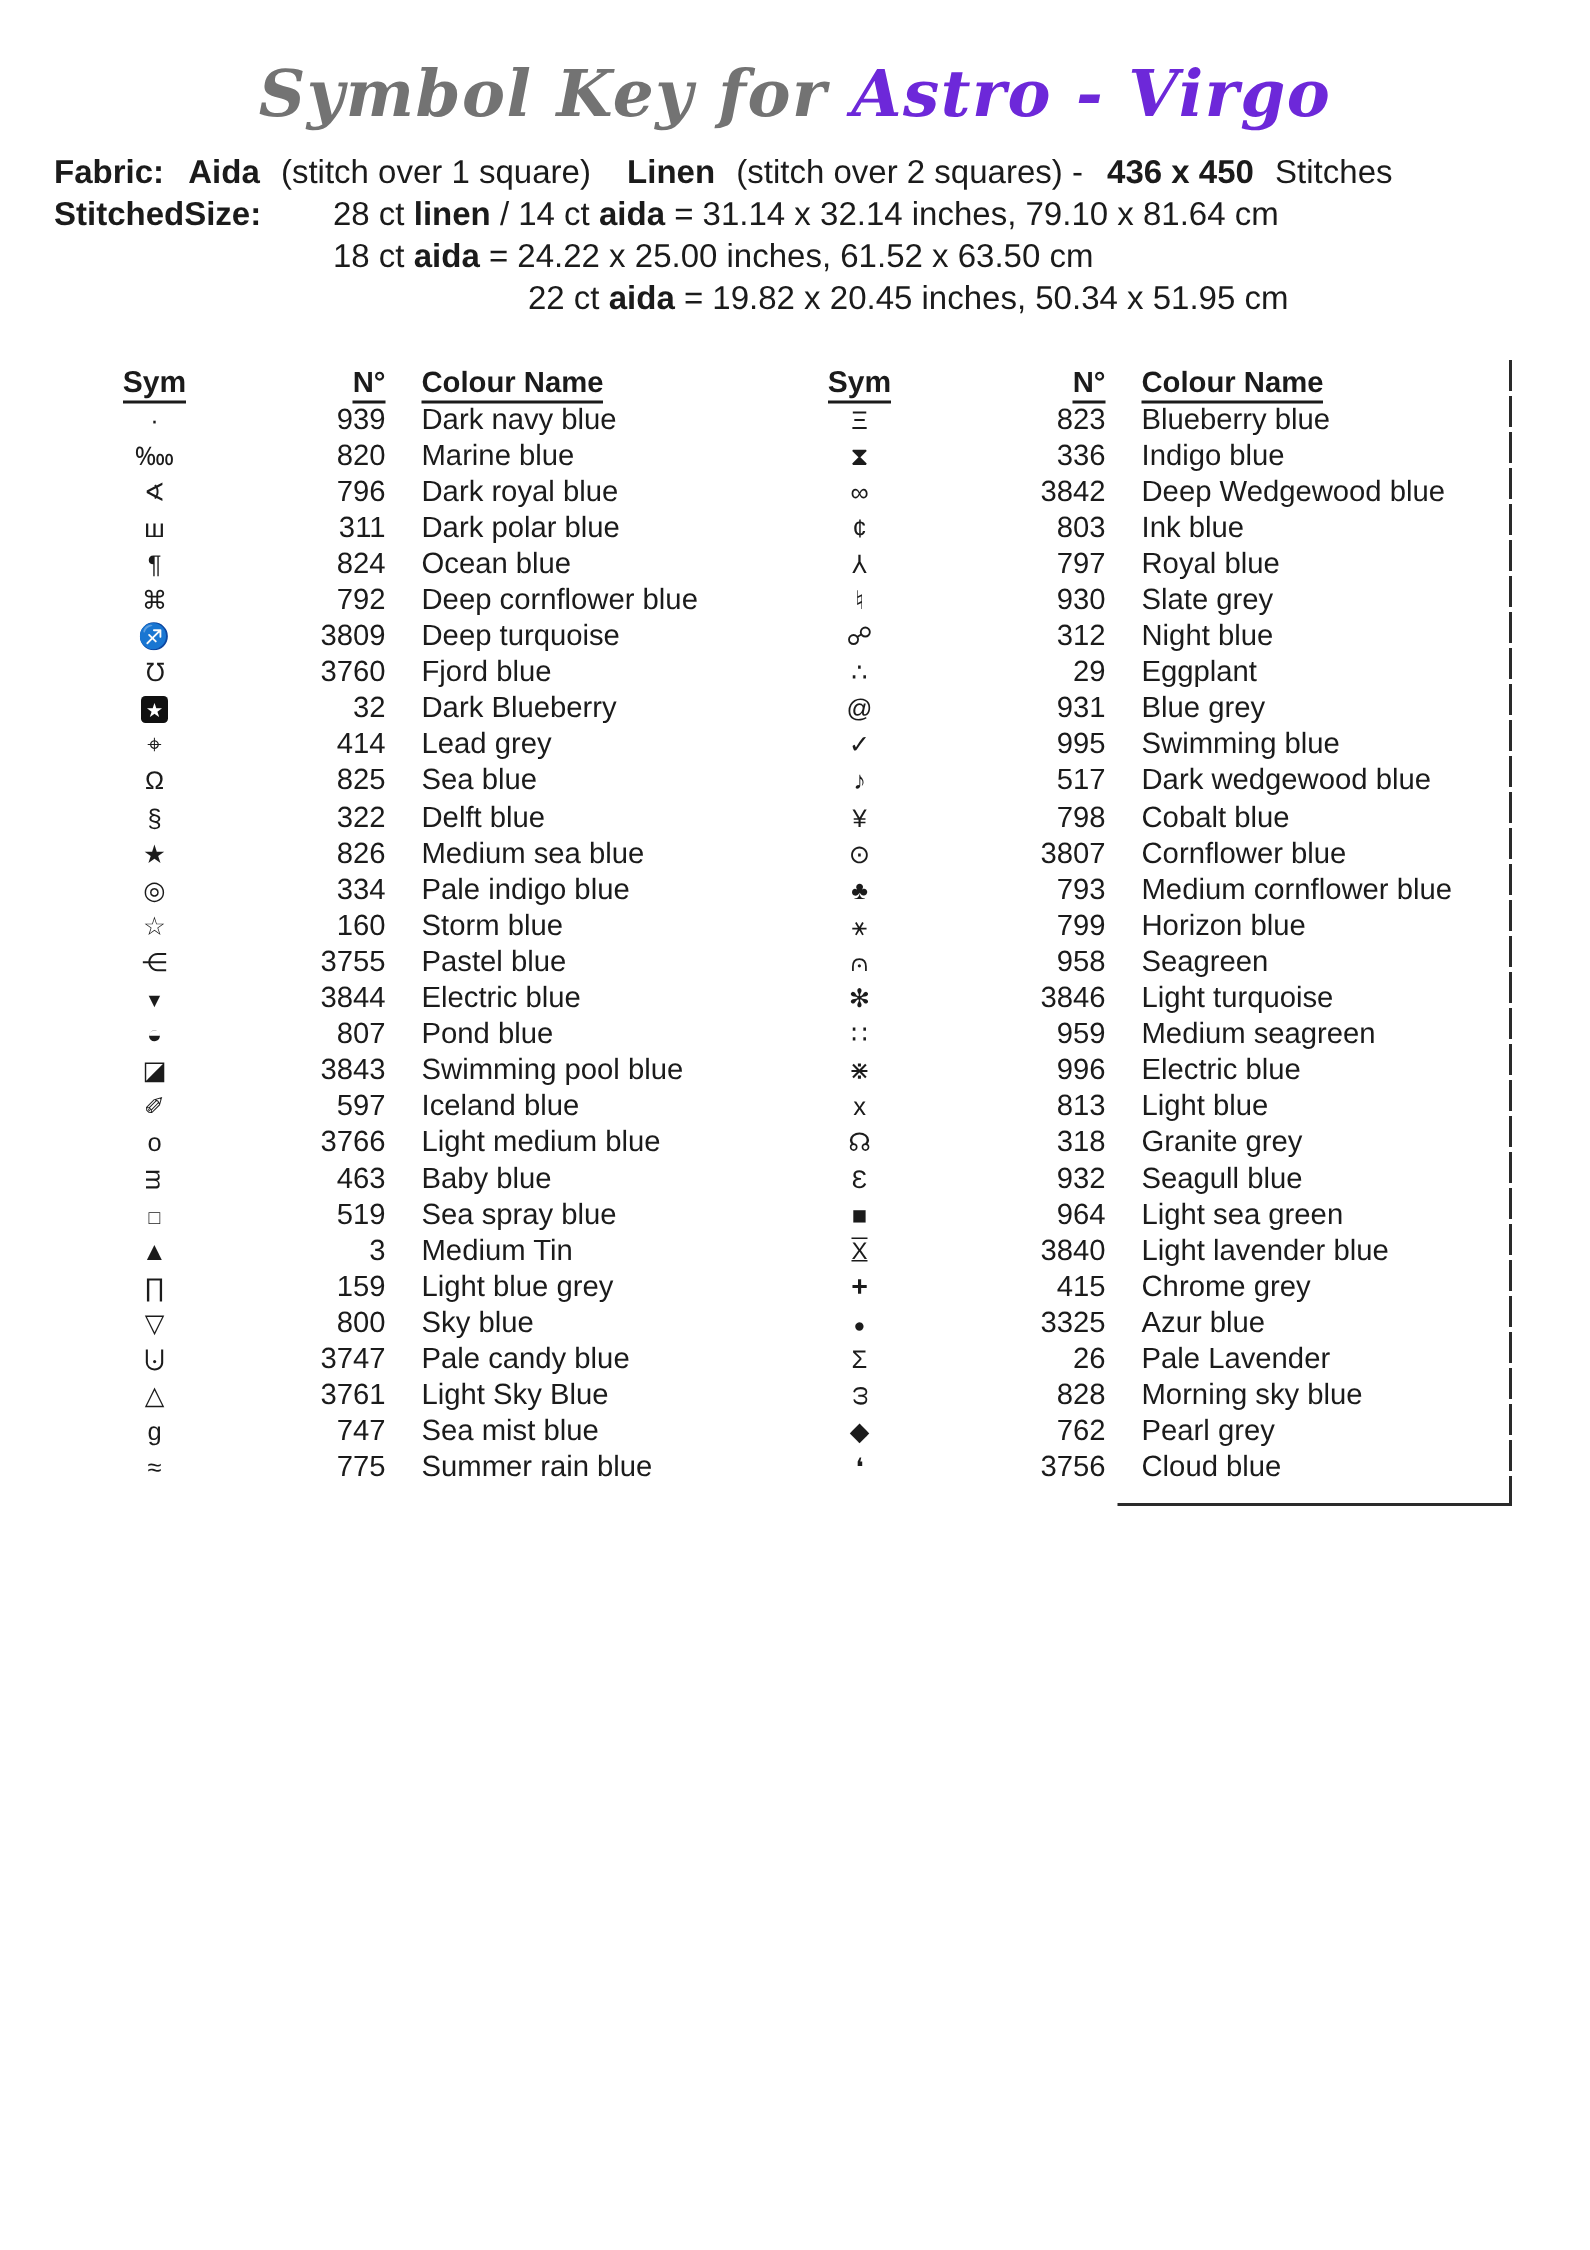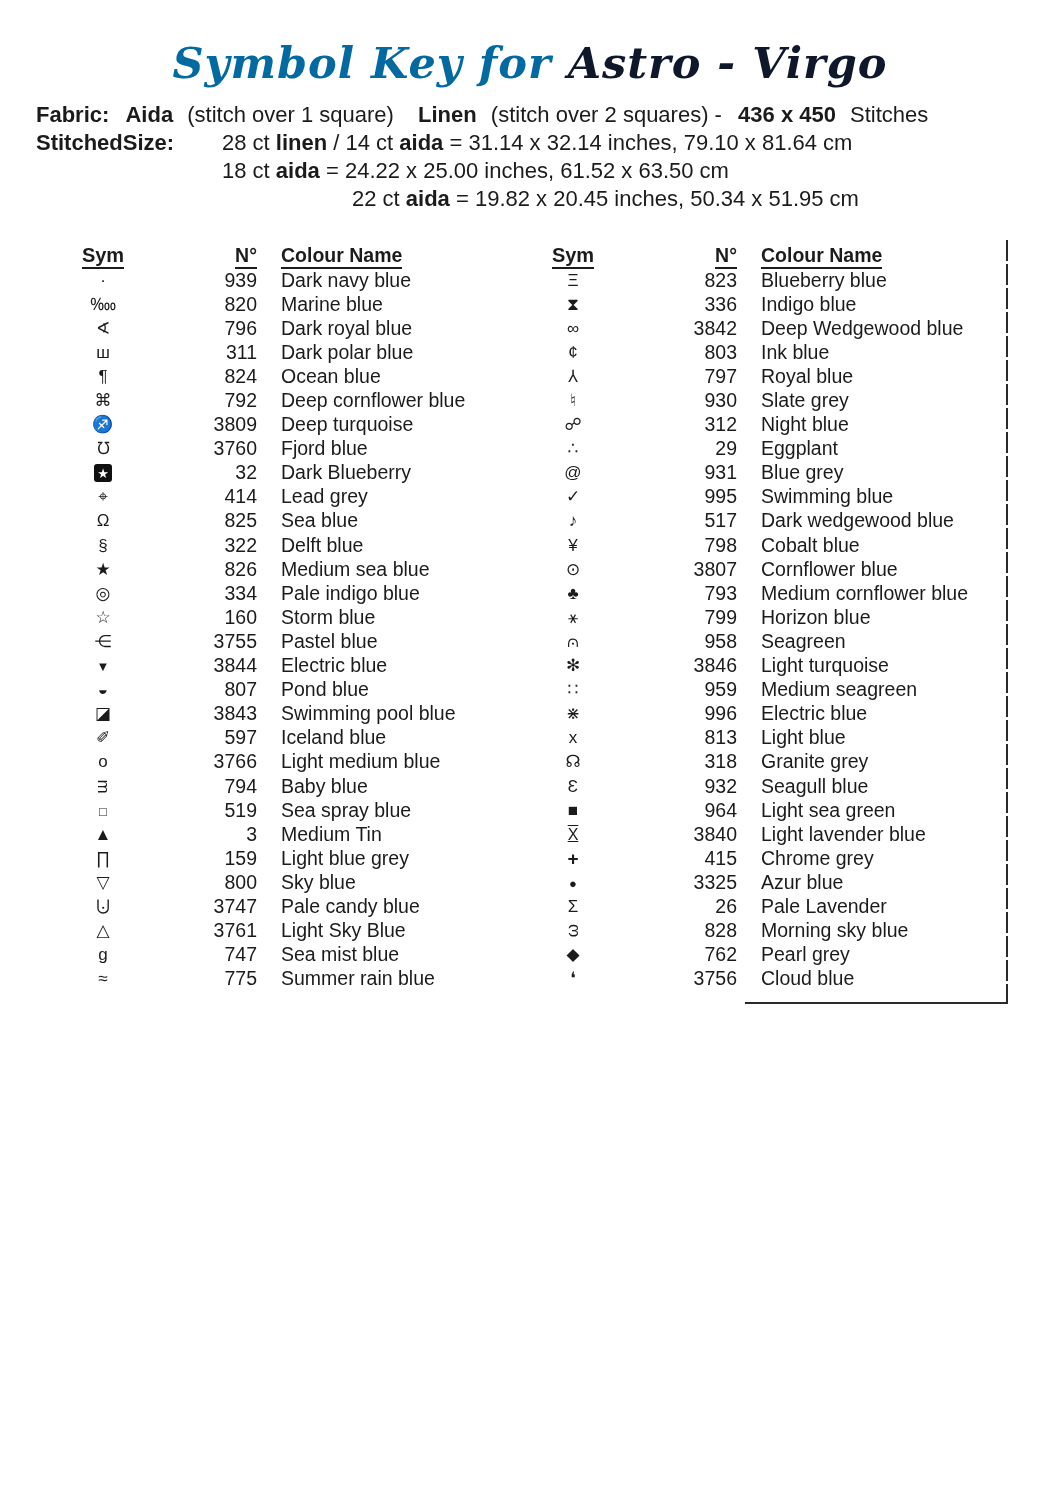--- a/index.html
+++ b/index.html
@@ -8,21 +8,21 @@
     margin:0 auto;overflow:hidden;color:#1b1b1b;
     font-family:"Liberation Sans", sans-serif;
   }
   .b{font-weight:bold;}
   
   .title{
     position:absolute;top:42px;left:0;width:100%;text-align:center;
     font-family:"DejaVu Serif", serif;font-style:italic;font-weight:bold;
     font-size:43px;letter-spacing:1px;line-height:1;
   }
-  .title .t-black{color:#0369a1;}
+  .title .t-black{color:#737373;}
   .title .t-red{margin-left:16px;}
   
   .info{position:absolute;top:101px;left:36px;font-size:22px;line-height:28px;white-space:nowrap;}
   .fabric-line span{display:inline-block;}
   .fabric-line .m8{margin-left:8px;}
   .fabric-line .m10{margin-left:10px;}
   .fabric-line .m16{margin-left:18px;}
   .ss{display:flex;}
   .ss-label{width:186px;flex:none;font-weight:bold;}
   .size-lines > div{height:28px;}
@@ -58,21 +58,21 @@
     background:repeating-linear-gradient(to bottom,#2a2a2a 0 21px,transparent 21px 24px);
   }
   .rule-h{position:absolute;left:745px;top:1002px;width:263px;height:2px;background:#2a2a2a;}
 </style>
 </head>
 <body>
 
 <div class="page" style="color: rgb(27, 27, 27);">
 
   <div class="title">
-    <span class="t-black">Symbol Key for</span><span class="t-red" id="title-red" style="color: #0f172a;">Astro - Virgo</span>
+    <span class="t-black">Symbol Key for</span><span class="t-red" id="title-red" style="color: #6d28d9;">Astro - Virgo</span>
   </div>
 
   <div class="info">
     <div class="fabric-line">
       <span class="b">Fabric:</span>
       <span class="b m10">Aida</span>
       <span class="m8">(stitch over 1 square)</span>
       <span class="b m16">Linen</span>
       <span class="m8">(stitch over 2 squares) -</span>
       <span class="b m10">436 x 450</span>
@@ -195,21 +195,21 @@
           <span class="cell-num">597</span>
           <span class="cell-name">Iceland blue</span>
         </div>
         <div class="trow">
           <span class="cell-sym"><span class="glyph">o</span></span>
           <span class="cell-num">3766</span>
           <span class="cell-name">Light medium blue</span>
         </div>
         <div class="trow">
           <span class="cell-sym"><span class="glyph rot90">m</span></span>
-          <span class="cell-num">794</span>
+          <span class="cell-num">463</span>
           <span class="cell-name">Baby blue</span>
         </div>
         <div class="trow">
           <span class="cell-sym"><span class="glyph sm">□</span></span>
           <span class="cell-num">519</span>
           <span class="cell-name">Sea spray blue</span>
         </div>
         <div class="trow">
           <span class="cell-sym"><span class="glyph">▲</span></span>
           <span class="cell-num">3</span>

